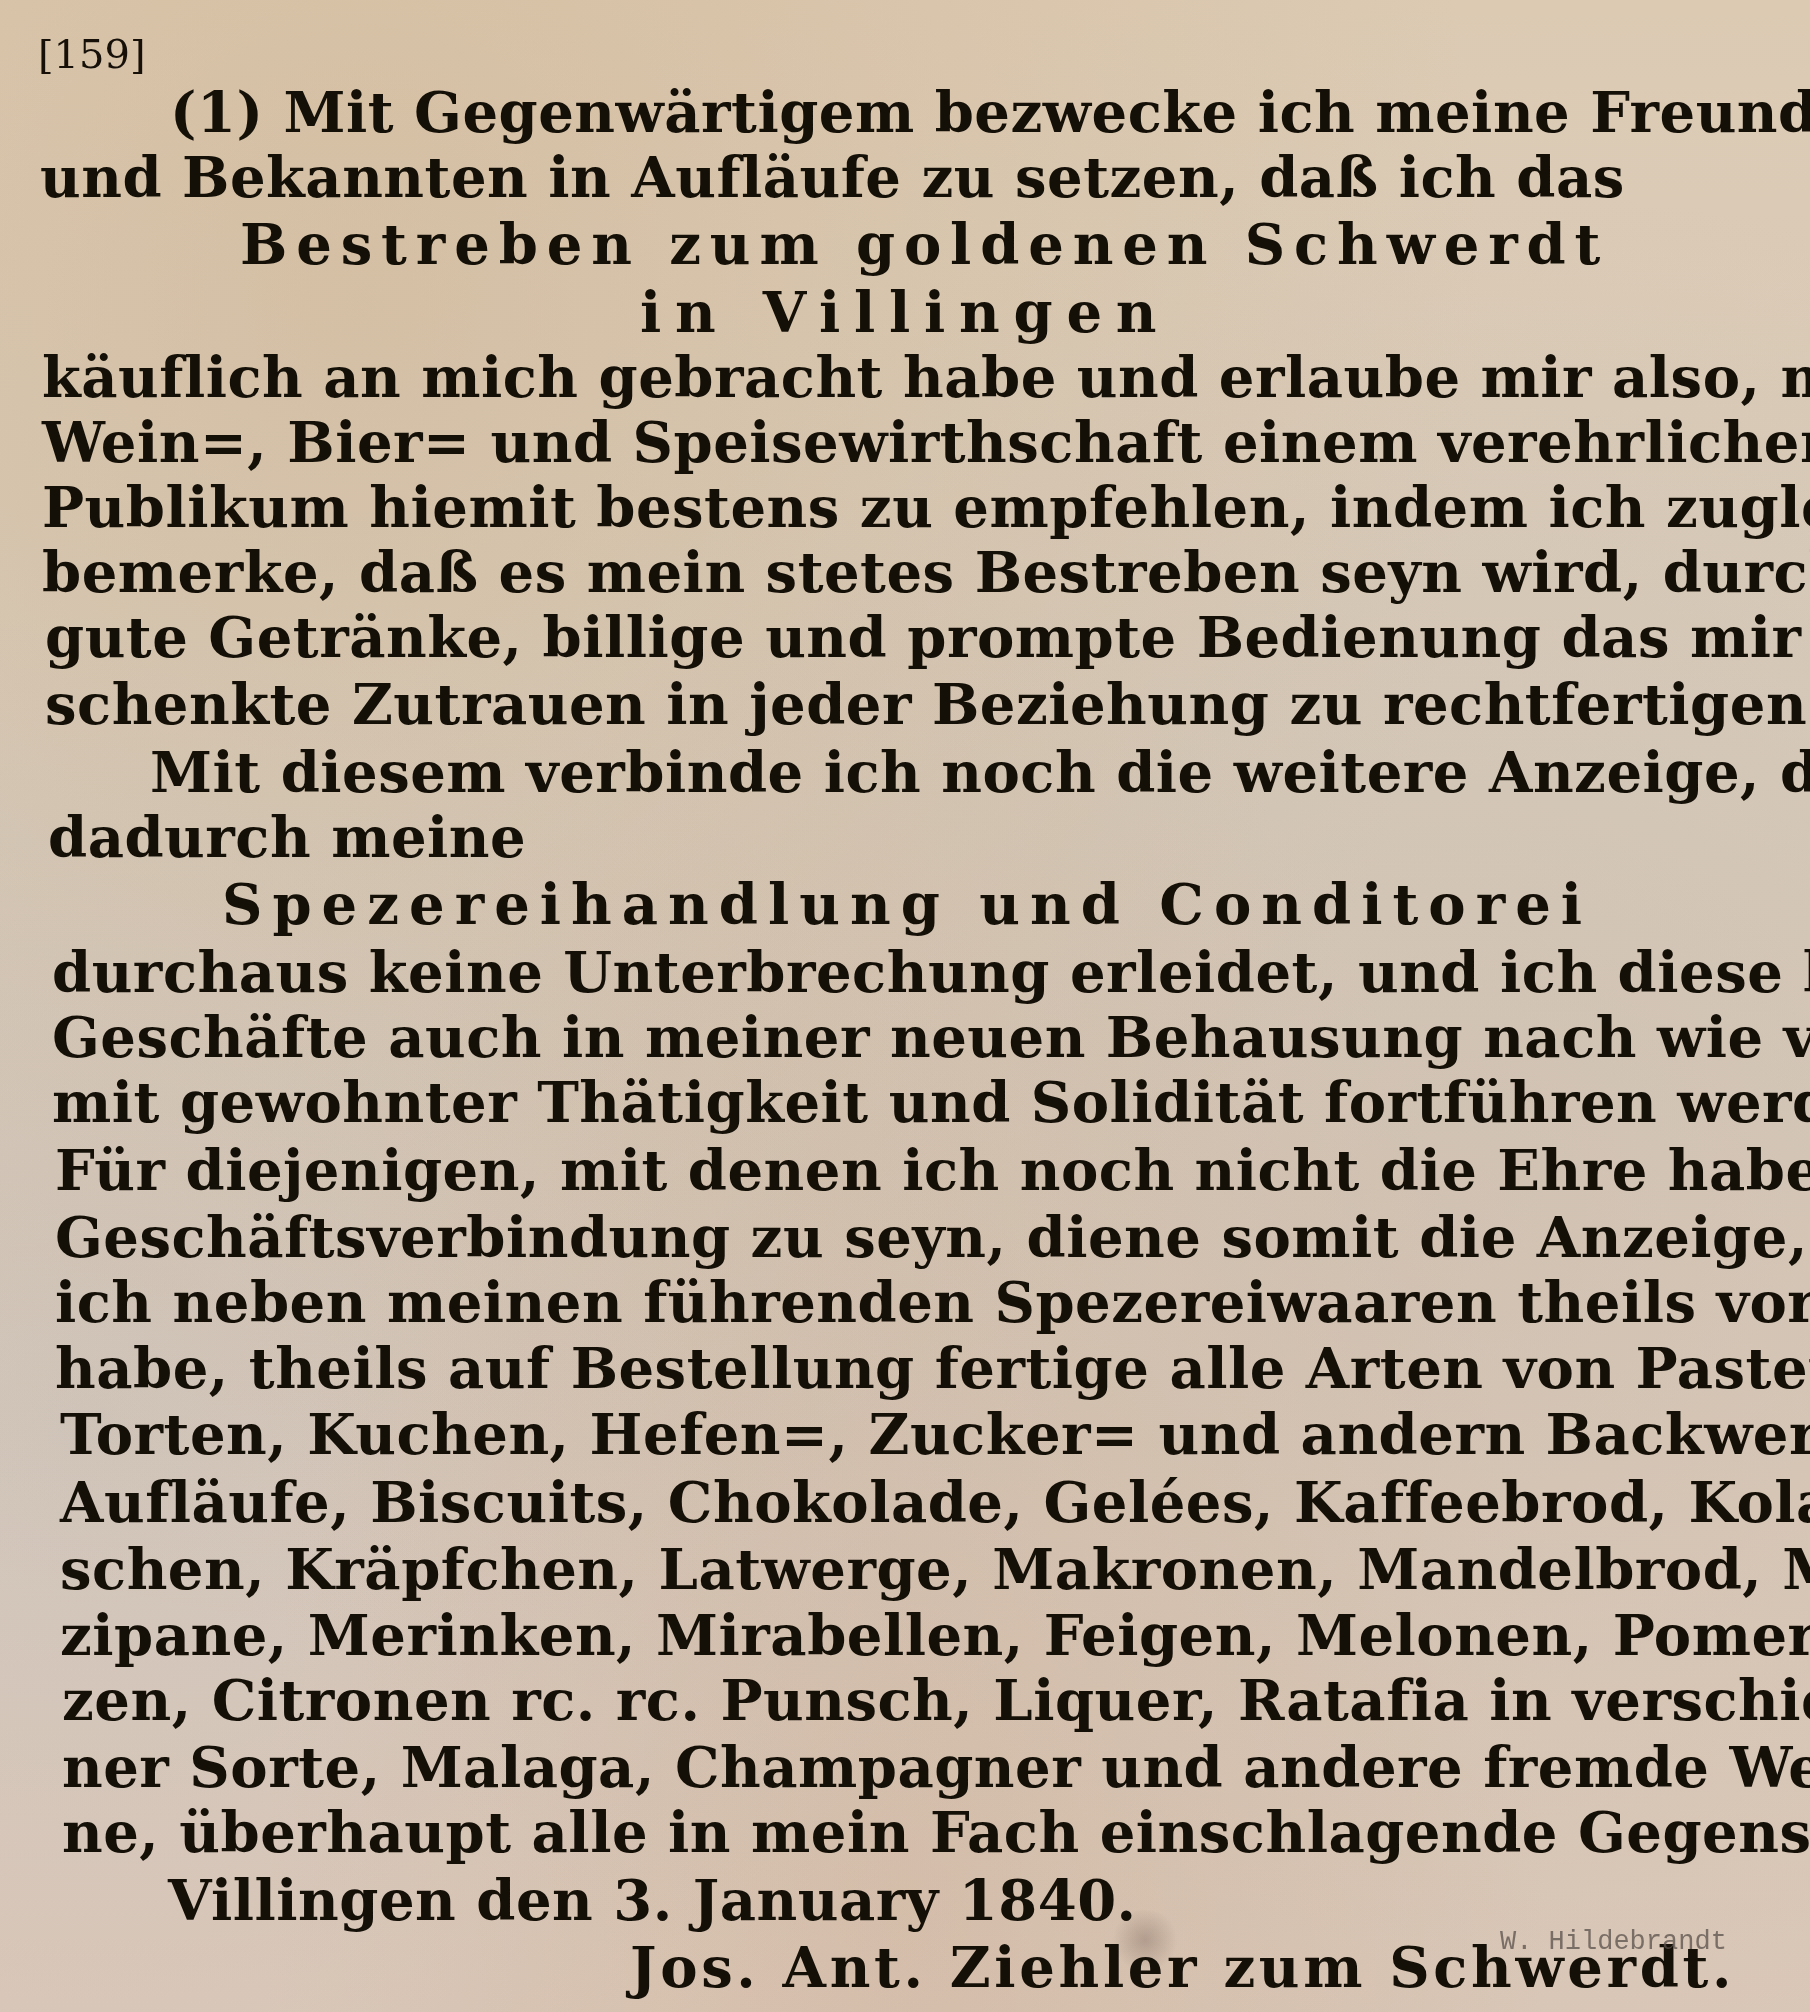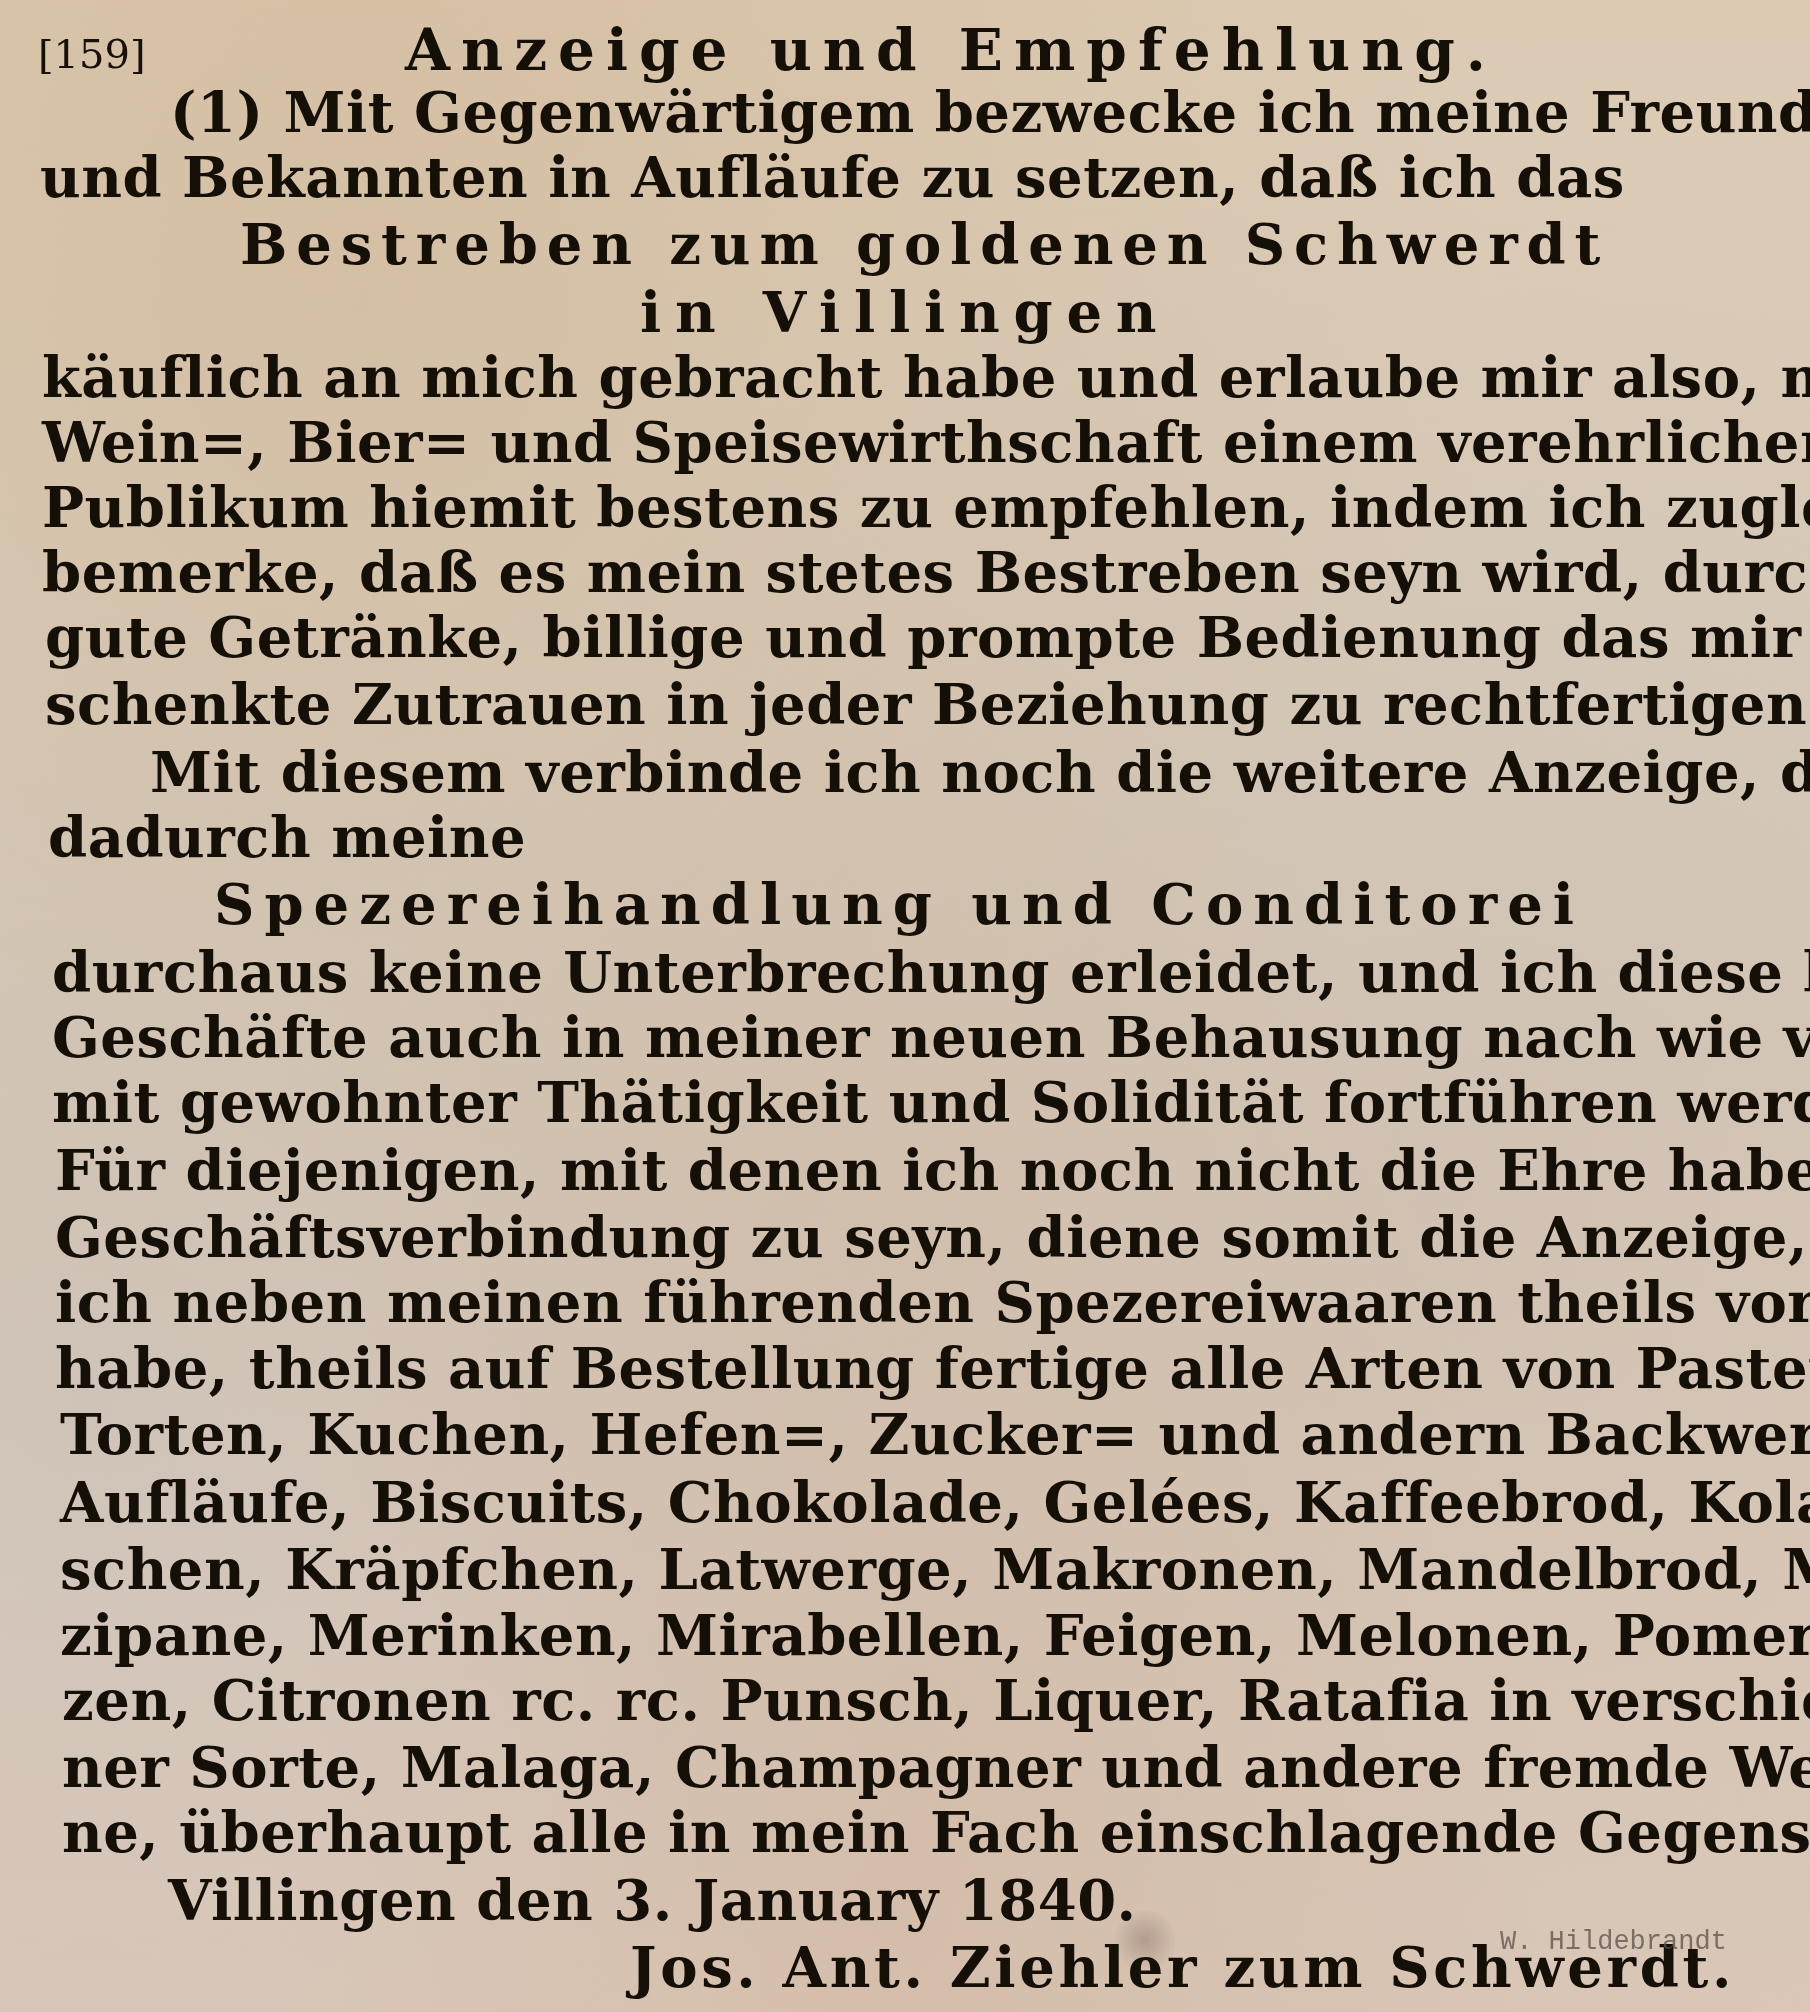--- a/index.html
+++ b/index.html
@@ -81,36 +81,35 @@
       background: radial-gradient(circle, rgba(110,90,80,0.35), transparent 70%);
     }
   </style>
 </head>
 <body>
 
 <div class="page">
   <div class="stain"></div>
 
   <div class="page-number">[159]</div>
-  <div class="title">Anzeige und Empfehlung.</div>
 
   <div id="body-lines">
       <div class="line justify" style="left: 170px; top: 80px; width: 1600px;">(1)  Mit Gegenwärtigem bezwecke ich meine Freunde</div>
       <div class="line justify" style="left: 40px; top: 145px; width: 1520px;">und Bekannten in Aufläufe zu setzen, daß ich das</div>
       <div class="line spaced" style="left: 240px; top: 212px; width: auto; display: inline-block; letter-spacing: 8.86667px;">Bestreben zum goldenen Schwerdt</div>
       <div class="line spaced" style="left: 640px; top: 280px; width: auto; display: inline-block; letter-spacing: 13.75px;">in Villingen</div>
       <div class="line justify" style="left: 42px; top: 345px; width: 1730px;">käuflich an mich gebracht habe und erlaube mir also, meine</div>
       <div class="line justify" style="left: 42px; top: 410px; width: 1730px;">Wein=, Bier= und Speisewirthschaft einem verehrlichen</div>
       <div class="line justify" style="left: 42px; top: 475px; width: 1730px;">Publikum hiemit bestens zu empfehlen, indem ich zugleich</div>
       <div class="line justify" style="left: 42px; top: 540px; width: 1730px;">bemerke, daß es mein stetes Bestreben seyn wird, durch</div>
       <div class="line justify" style="left: 45px; top: 605px; width: 1725px;">gute Getränke, billige und prompte Bedienung das mir ge=</div>
       <div class="line justify" style="left: 45px; top: 672px; width: 1560px;">schenkte Zutrauen in jeder Beziehung zu rechtfertigen.</div>
       <div class="line justify" style="left: 150px; top: 740px; width: 1622px;">Mit diesem verbinde ich noch die weitere Anzeige, daß</div>
       <div class="line" style="left: 48px; top: 805px; width: 420px;">dadurch meine</div>
-      <div class="line spaced" style="left: 214px; top: 872px; width: auto; display: inline-block; letter-spacing: 10px; text-align: right;">Spezereihandlung und Conditorei</div>
+      <div class="line spaced" style="left: 222px; top: 872px; width: auto; display: inline-block; letter-spacing: 10px; text-align: right;">Spezereihandlung und Conditorei</div>
       <div class="line justify" style="left: 52px; top: 940px; width: 1722px;">durchaus keine Unterbrechung erleidet, und ich diese beiden</div>
       <div class="line justify" style="left: 52px; top: 1005px; width: 1722px;">Geschäfte auch in meiner neuen Behausung nach wie vor</div>
       <div class="line justify" style="left: 52px; top: 1070px; width: 1728px;">mit gewohnter Thätigkeit und Solidität fortführen werde.</div>
       <div class="line justify" style="left: 55px; top: 1138px; width: 1722px;">Für diejenigen, mit denen ich noch nicht die Ehre habe, in</div>
       <div class="line justify" style="left: 55px; top: 1205px; width: 1722px;">Geschäftsverbindung zu seyn, diene somit die Anzeige, daß</div>
       <div class="line justify" style="left: 55px; top: 1270px; width: 1725px;">ich neben meinen führenden Spezereiwaaren theils vorräthig</div>
       <div class="line justify" style="left: 55px; top: 1336px; width: 1725px;">habe, theils auf Bestellung fertige alle Arten von Pasteten,</div>
       <div class="line justify" style="left: 60px; top: 1402px; width: 1722px;">Torten, Kuchen, Hefen=, Zucker= und andern Backwerken,</div>
       <div class="line justify" style="left: 60px; top: 1470px; width: 1725px;">Aufläufe, Biscuits, Chokolade, Gelées, Kaffeebrod, Kolat=</div>
       <div class="line justify" style="left: 60px; top: 1537px; width: 1725px;">schen, Kräpfchen, Latwerge, Makronen, Mandelbrod, Mar=</div>

